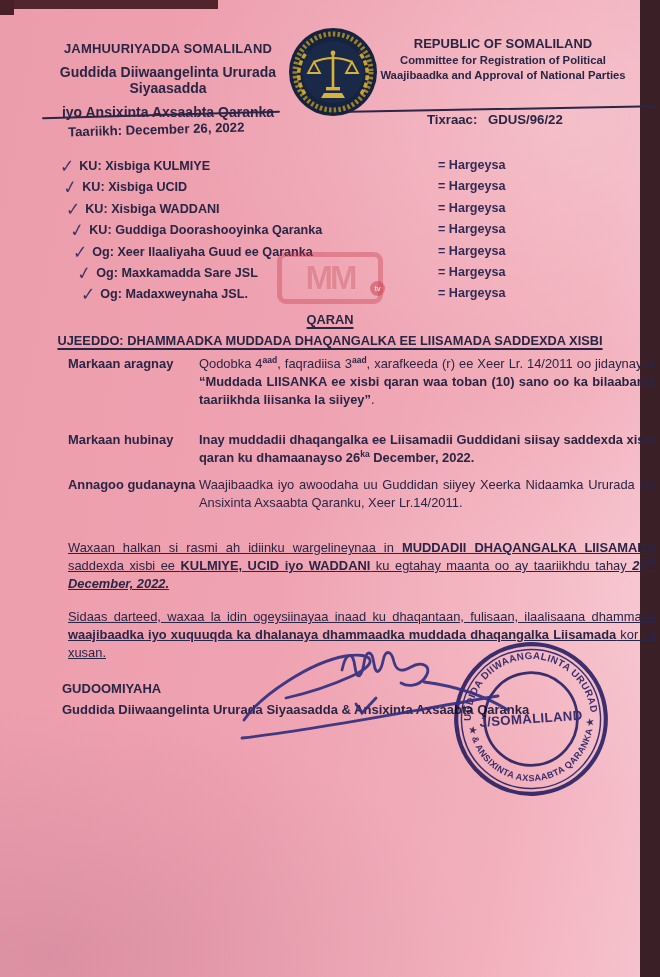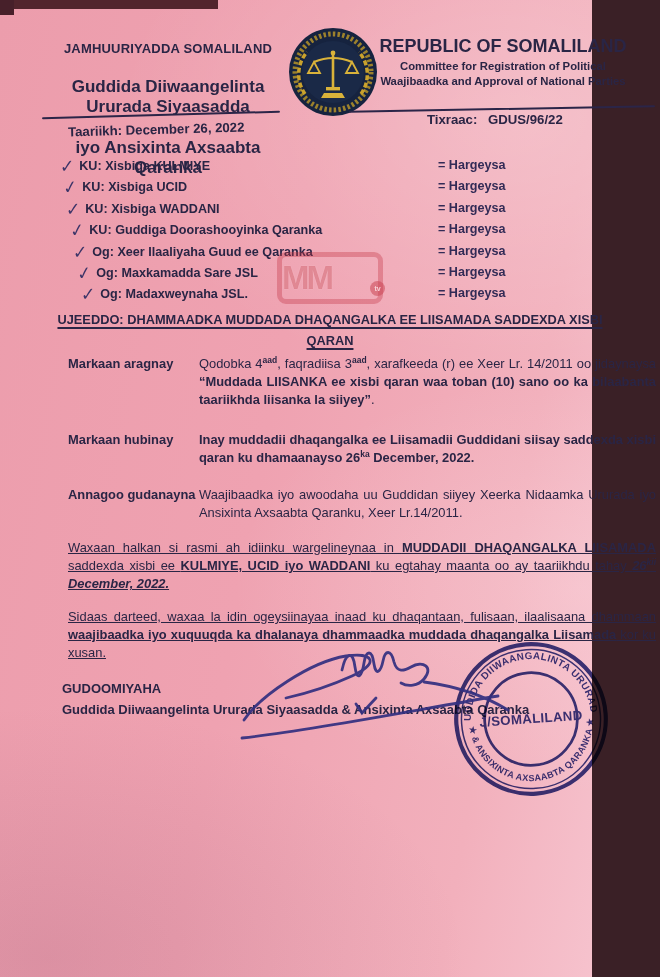--- a/index.html
+++ b/index.html
@@ -1,37 +1,37 @@
 <!DOCTYPE html>
 <html><head>
 <meta charset="utf-8">
 <style>
   html,body{margin:0;padding:0;}
   body{width:660px;height:977px;overflow:hidden;background:#3a2026;}
   .page{
-    position:relative;width:592px;height:977px;
+    position:relative;width:640px;height:977px;
     font-family:"Liberation Sans",sans-serif;color:#2a2545;
     background:
       radial-gradient(620px 420px at 88% 12%, rgba(255,255,255,0.22), transparent 65%),
       radial-gradient(700px 420px at 8% 98%, rgba(122,62,95,0.16), transparent 60%),
       radial-gradient(500px 300px at 98% 60%, rgba(255,235,240,0.25), transparent 70%),
       linear-gradient(100deg,#ec9dac 0%,#efa2b1 45%,#f2b0bc 80%,#f6c2cd 100%);
   }
   .photo-edge{position:absolute;top:0;left:0;width:218px;height:9px;background:#52252d;}
   .photo-edge2{position:absolute;top:0;left:0;width:14px;height:15px;background:#47202a;}
 
   
   .hdr-left{position:absolute;left:46px;top:41px;width:244px;text-align:center;font-weight:700;}
   .hdr-left .l1{font-size:13px;letter-spacing:.2px;}
-  .hdr-left .l2,.hdr-left .l3{font-size:17px;margin-top:21px;}
+  .hdr-left .l2,.hdr-left .l3{font-size:14px;margin-top:8px;}
   .rule{position:absolute;height:2px;background:#2b2548;border-radius:1px;}
   .rule-left{left:42px;top:114px;width:238px;transform:rotate(-1.6deg);}
   .rule-right{left:349px;top:108px;width:306px;transform:rotate(-1deg);}
   .hdr-right{position:absolute;left:350px;top:36px;width:306px;text-align:center;font-weight:700;}
-  .hdr-right .l1{font-size:18px;}
+  .hdr-right .l1{font-size:13px;}
   .hdr-right .l2,.hdr-right .l3{font-size:11.3px;margin-top:3px;}
 
   
   .emblem{position:absolute;left:287px;top:26px;width:92px;height:92px;}
 
   
   .date-line{position:absolute;left:68px;top:122px;font-size:13.2px;font-weight:700;transform:rotate(-1.6deg);}
   .ref-line{position:absolute;left:427px;top:112px;font-size:13.2px;font-weight:700;}
   .ref-line .val{margin-left:7px;}
 
@@ -47,21 +47,21 @@
   .recip-row:nth-child(3){padding-left:26px;}
   .recip-row:nth-child(4){padding-left:30px;}
   .recip-row:nth-child(5){padding-left:33px;}
   .recip-row:nth-child(6){padding-left:37px;}
   .recip-row:nth-child(7){padding-left:41px;}
   .recip-row:nth-child(even) .chk{transform:rotate(-12deg) skewX(-4deg);}
 
   
   .watermark{position:absolute;left:277px;top:252px;width:96px;height:42px;z-index:50;
      border:5px solid rgba(196,52,68,.42);border-radius:9px;opacity:.85;
-     display:flex;align-items:center;justify-content:flex-start;pointer-events:none;}
+     display:flex;align-items:center;justify-content:center;pointer-events:none;}
   .watermark .mm{font-size:33px;font-weight:900;letter-spacing:-3px;color:rgba(196,52,68,.5);
      text-shadow:0 0 1px rgba(255,240,242,.6);}
   .watermark .tv{position:absolute;right:-7px;bottom:3px;width:15px;height:15px;border-radius:50%;
      background:rgba(196,52,68,.55);color:rgba(255,228,232,.9);font-size:7px;font-weight:700;
      display:flex;align-items:center;justify-content:center;}
 
   
   .subject{position:absolute;left:40px;top:309px;width:580px;text-align:center;
      font-size:12.8px;font-weight:700;line-height:21px;}
   .subject span{text-decoration:underline;text-underline-offset:3px;text-decoration-thickness:1.5px;}
@@ -70,21 +70,21 @@
   .para{position:absolute;left:68px;width:588px;font-size:12.9px;font-weight:500;
      line-height:18.2px;text-align:justify;}
   .para .plabel{float:left;width:131px;font-weight:700;text-align:left;}
   .para .ptext{display:block;margin-left:131px;}
   .para.nolabel .ptext{margin-left:0;text-decoration:underline;}
   .para .b{font-weight:700;}
   .para .i{font-style:italic;}
   sup{font-size:8.5px;line-height:0;vertical-align:5px;font-weight:700;}
   .p1{top:355px;}
   .p2{top:431px;}
-  .p3{top:486px;}
+  .p3{top:476px;}
   .p4{top:539px;}
   .p5{top:608px;}
 
   
   .signoff{position:absolute;left:62px;top:678px;font-size:13px;line-height:21px;font-weight:700;white-space:nowrap;}
   .signoff .name{font-weight:700;}
   .sig-svg{position:absolute;left:230px;top:636px;z-index:30;}
 
   
   .stamp{position:absolute;left:452px;top:640px;width:158px;height:158px;z-index:25;
@@ -166,22 +166,22 @@
       <span class="loc">= Hargeysa</span>
     </div>
   </div>
 
   <div class="watermark">
     <span class="mm">MM</span>
     <span class="tv">tv</span>
   </div>
 
   <div class="subject">
+    <div><span>QARAN</span></div>
     <div><span>UJEEDDO: DHAMMAADKA MUDDADA DHAQANGALKA EE LIISAMADA SADDEXDA XISBI</span></div>
-    <div><span>QARAN</span></div>
   </div>
 
   <div class="para p1">
     <span class="plabel">Markaan aragnay</span>
     <span class="ptext"><span>Qodobka 4</span><sup>aad</sup><span>, faqradiisa 3</span><sup>aad</sup><span>, xarafkeeda (r) ee Xeer Lr. 14/2011 oo jidaynaysa </span><span class="b">“Muddada LIISANKA ee xisbi qaran waa toban (10) sano oo ka bilaabanta taariikhda liisanka la siiyey”</span><span>.</span></span>
   </div>
   <div class="para p2">
     <span class="plabel">Markaan hubinay</span>
     <span class="ptext"><span class="b">Inay muddadii dhaqangalka ee Liisamadii Guddidani siisay saddexda xisbi qaran ku dhamaanayso 26</span><sup>ka</sup><span class="b"> December, 2022.</span></span>
   </div>

